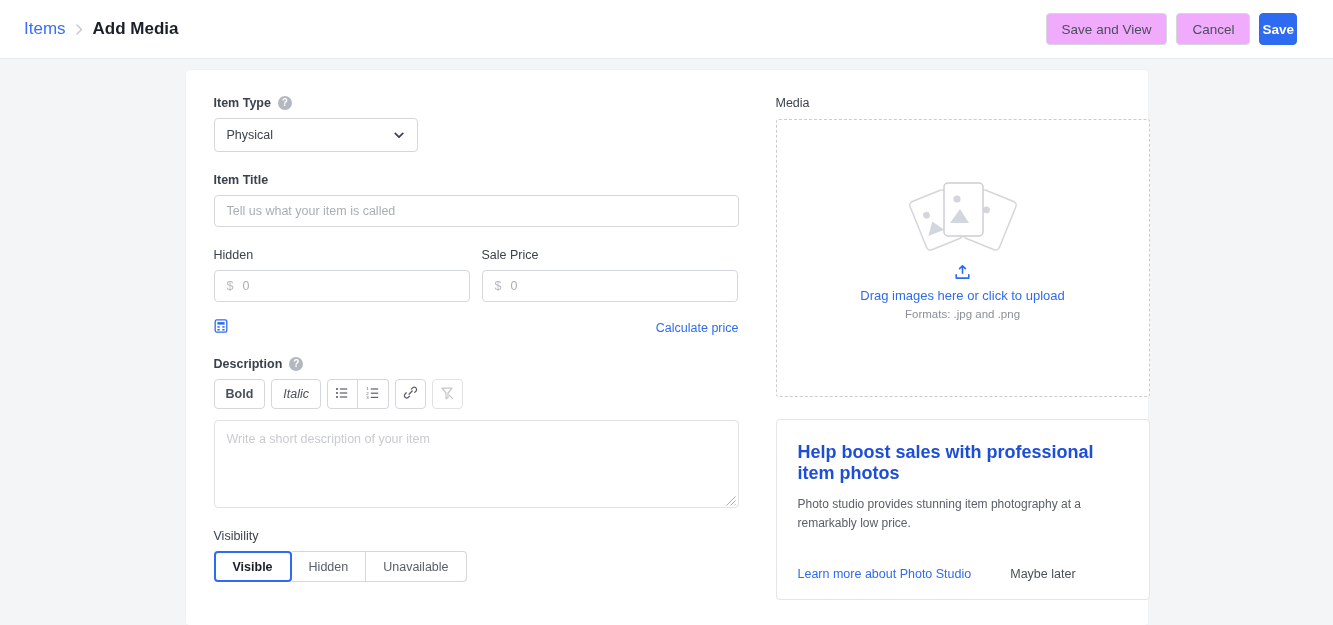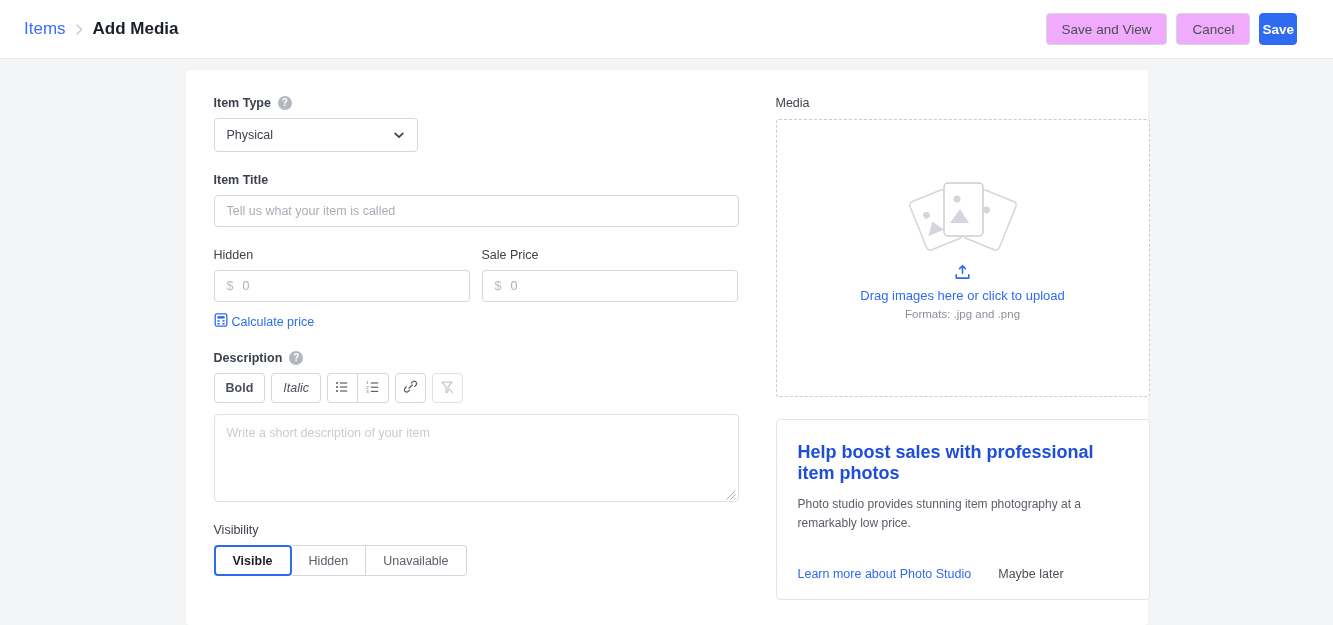--- a/index.html
+++ b/index.html
@@ -159,25 +159,26 @@
     margin-left: auto;
     width: 12px; height: 12px;
   }
 
   .row2 { display: flex; gap: 12px; }
   .row2 > div { width: 256px; }
 
   .calc-link {
     display: flex;
     align-items: center;
-    gap: 4px;
-    margin-top: 11px;
+    gap: 16px;
+    margin-top: 17px;
     color: #2f6bf0;
     font-size: 12.5px;
     cursor: pointer;
+    justify-content: space-between;
   }
 
   
   .rt-toolbar { display: flex; align-items: center; margin-bottom: 11px; }
   .rt-btn {
     height: 30px;
     min-width: 30px;
     border: 1px solid #d4d7dc;
     border-radius: 4px;
     background: #fff;
@@ -286,21 +287,21 @@
     font-weight: bold;
     color: #1d4ed8;
     margin-bottom: 11px;
   }
   .promo-body {
     font-size: 12px;
     color: #5a6069;
     line-height: 1.55;
     margin-bottom: 35px;
   }
-  .promo-actions { display: flex; align-items: center; gap: 27px; }
+  .promo-actions { display: flex; align-items: center; gap: 39px; }
   .promo-link { color: #2f6bf0; font-size: 12.5px; cursor: pointer; }
   .promo-dismiss { color: #4a5059; font-size: 12.5px; cursor: pointer; }
 </style>
 </head>
 <body>
 
 <div class="topbar">
   <div class="breadcrumb">
     <a class="crumb-link">Items</a>
     <span class="crumb-sep">

